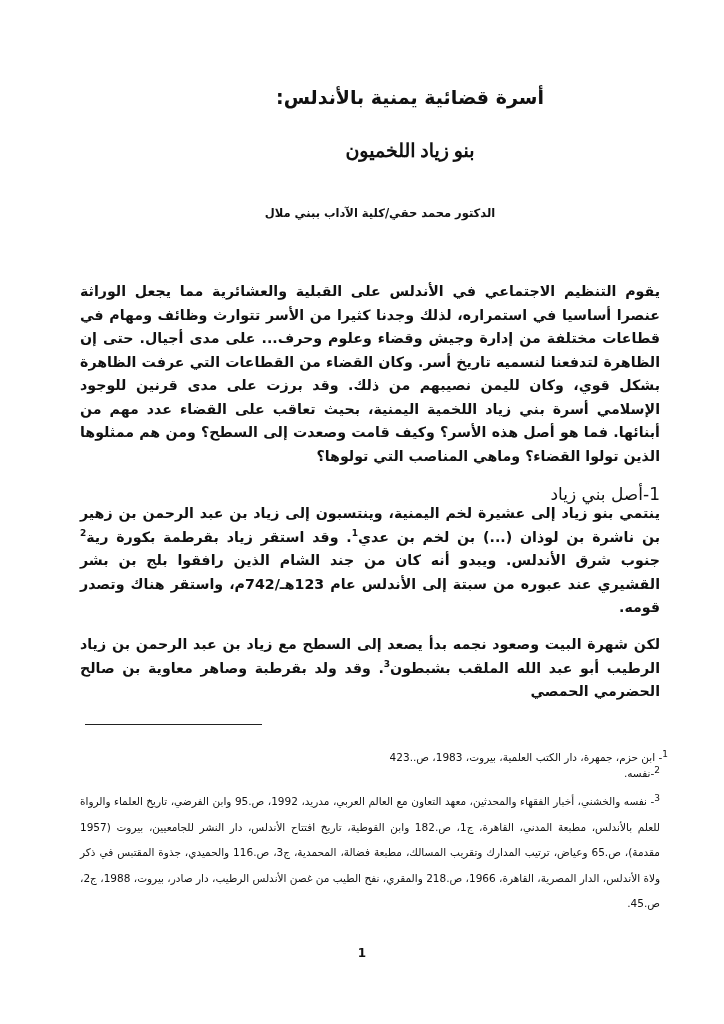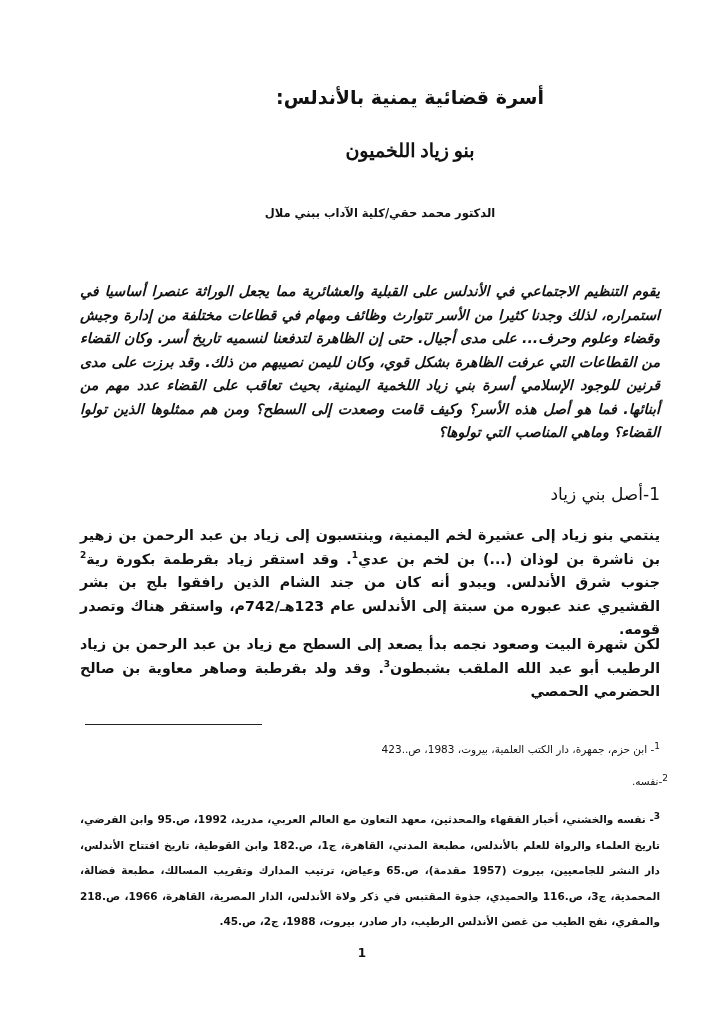--- a/index.html
+++ b/index.html
@@ -9,31 +9,31 @@
   .rtl { direction: rtl; unicode-bidi: embed; }
   .title { position: absolute; left: 0; width: 724px; text-align: center;
            font-weight: bold; font-size: 19px; margin-left: 48px; }
   .title1 { top: 86px; }
   .title2 { top: 139px; font-family: Liberation Serif, serif; }
   .author { position: absolute; left: 80px; top: 206px; width: 600px; text-align: center;
             font-weight: bold; font-size: 11.5px; }
   .author span { direction: rtl; unicode-bidi: embed; display: inline-block; }
   .para { position: absolute; left: 80px; width: 580px; text-align: justify;
           text-align-last: right; font-weight: bold; font-size: 14.2px; line-height: 23.5px; }
-  .para1 { top: 280px; font-style: italic; }
+  .para1 { top: 280px; }
   .heading { position: absolute; right: 64px; top: 484px; font-weight: normal; font-size: 17px; }
-  .para2 { top: 524px; }
+  .para2 { top: 502px; }
   .para3 { top: 633px; }
   sup { font-size: 9px; line-height: 0; }
   .fn-rule { position: absolute; left: 85px; top: 724px; width: 177px; height: 1px; background: #222; }
   .fn { position: absolute; left: 80px; width: 580px; font-size: 10.5px; line-height: 24px;
         text-align: justify; text-align-last: right; }
   .fn1 { top: 737px; }
   .fn2 { top: 761px; }
-  .fn3 { top: 807px; line-height: 25.5px; font-weight: bold; }
+  .fn3 { top: 789px; line-height: 25.5px; }
   .page-number { position: absolute; left: 0; width: 724px; top: 946px; text-align: center;
                  font-size: 12px; font-weight: bold; }
 </style>
 </head>
 <body>
 
 <div class="page">
 
   <div class="title title1 rtl">أسرة قضائية يمنية بالأندلس:</div>
   <div class="title title2 rtl">بنو زياد اللخميون</div>
@@ -45,21 +45,21 @@
   <p class="para para1 rtl" style="margin:0">يقوم التنظيم الاجتماعي في الأندلس على القبلية والعشائرية مما يجعل الوراثة عنصرا أساسيا في استمراره، لذلك وجدنا كثيرا من الأسر تتوارث وظائف ومهام في قطاعات مختلفة من إدارة وجيش وقضاء وعلوم وحرف... على مدى أجيال. حتى إن الظاهرة لتدفعنا لنسميه تاريخ أسر. وكان القضاء من القطاعات التي عرفت الظاهرة بشكل قوي، وكان لليمن نصيبهم من ذلك. وقد برزت على مدى قرنين للوجود الإسلامي أسرة بني زياد اللخمية اليمنية، بحيث تعاقب على القضاء عدد مهم من أبنائها. فما هو أصل هذه الأسر؟ وكيف قامت وصعدت إلى السطح؟ ومن هم ممثلوها الذين تولوا القضاء؟ وماهي المناصب التي تولوها؟</p>
 
   <div class="heading rtl">1-أصل بني زياد</div>
 
   <p class="para para2 rtl" style="margin:0"><span>ينتمي بنو زياد إلى عشيرة لخم اليمنية، وينتسبون إلى زياد بن عبد الرحمن بن زهير بن ناشرة بن لوذان (...) بن لخم بن عدي</span><sup>1</sup><span>. وقد استقر زياد بقرطمة بكورة رية</span><sup>2</sup><span> جنوب شرق الأندلس. ويبدو أنه كان من جند الشام الذين رافقوا بلج بن بشر القشيري عند عبوره من سبتة إلى الأندلس عام 123هـ/742م، واستقر هناك وتصدر قومه.</span></p>
 
   <p class="para para3 rtl" style="margin:0"><span>لكن شهرة البيت وصعود نجمه بدأ يصعد إلى السطح مع زياد بن عبد الرحمن بن زياد الرطيب أبو عبد الله الملقب بشبطون</span><sup>3</sup><span>. وقد ولد بقرطبة وصاهر معاوية بن صالح الحضرمي الحمصي</span></p>
 
   <div class="fn-rule"></div>
 
-  <p class="fn fn1 rtl" style="margin:0"><sup>1</sup><span>- ابن حزم، جمهرة، دار الكتب العلمية، بيروت، 1983، ص..423</span></p>
+  <p class="fn fn1 rtl" style="margin:8px"><sup>1</sup><span>- ابن حزم، جمهرة، دار الكتب العلمية، بيروت، 1983، ص..423</span></p>
 
-  <p class="fn fn2 rtl" style="margin:8px"><sup>2</sup><span>-نفسه.</span></p>
+  <p class="fn fn2 rtl" style="margin:0"><sup>2</sup><span>-نفسه.</span></p>
 
   <p class="fn fn3 rtl" style="margin:0"><sup>3</sup><span>- نفسه    والخشني، أخبار الفقهاء والمحدثين، معهد التعاون مع العالم العربي، مدريد، 1992، ص.95 وابن الفرضي، تاريخ العلماء والرواة للعلم بالأندلس، مطبعة المدني، القاهرة، ج1، ص.182 وابن القوطية، تاريخ افتتاح الأندلس، دار النشر للجامعيين، بيروت (1957 مقدمة)، ص.65 وعياض، ترتيب المدارك وتقريب المسالك، مطبعة فضالة، المحمدية، ج3، ص.116 والحميدي، جذوة المقتبس في ذكر ولاة الأندلس، الدار المصرية، القاهرة، 1966، ص.218 والمقري، نفح الطيب من غصن الأندلس الرطيب، دار صادر، بيروت، 1988، ج2، ص.45.</span></p>
 
   <div class="page-number">1</div>
 
 </div>
 
 </body></html>

